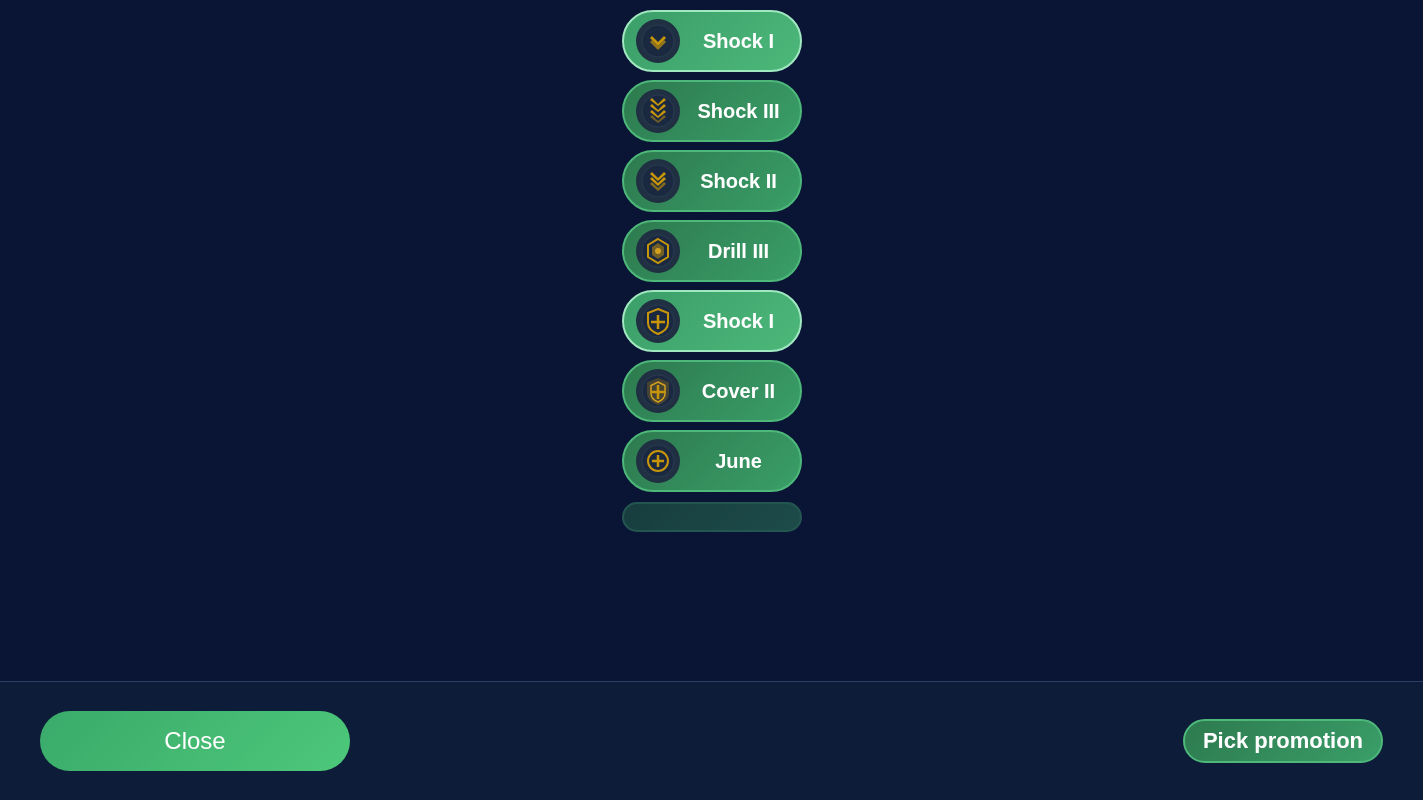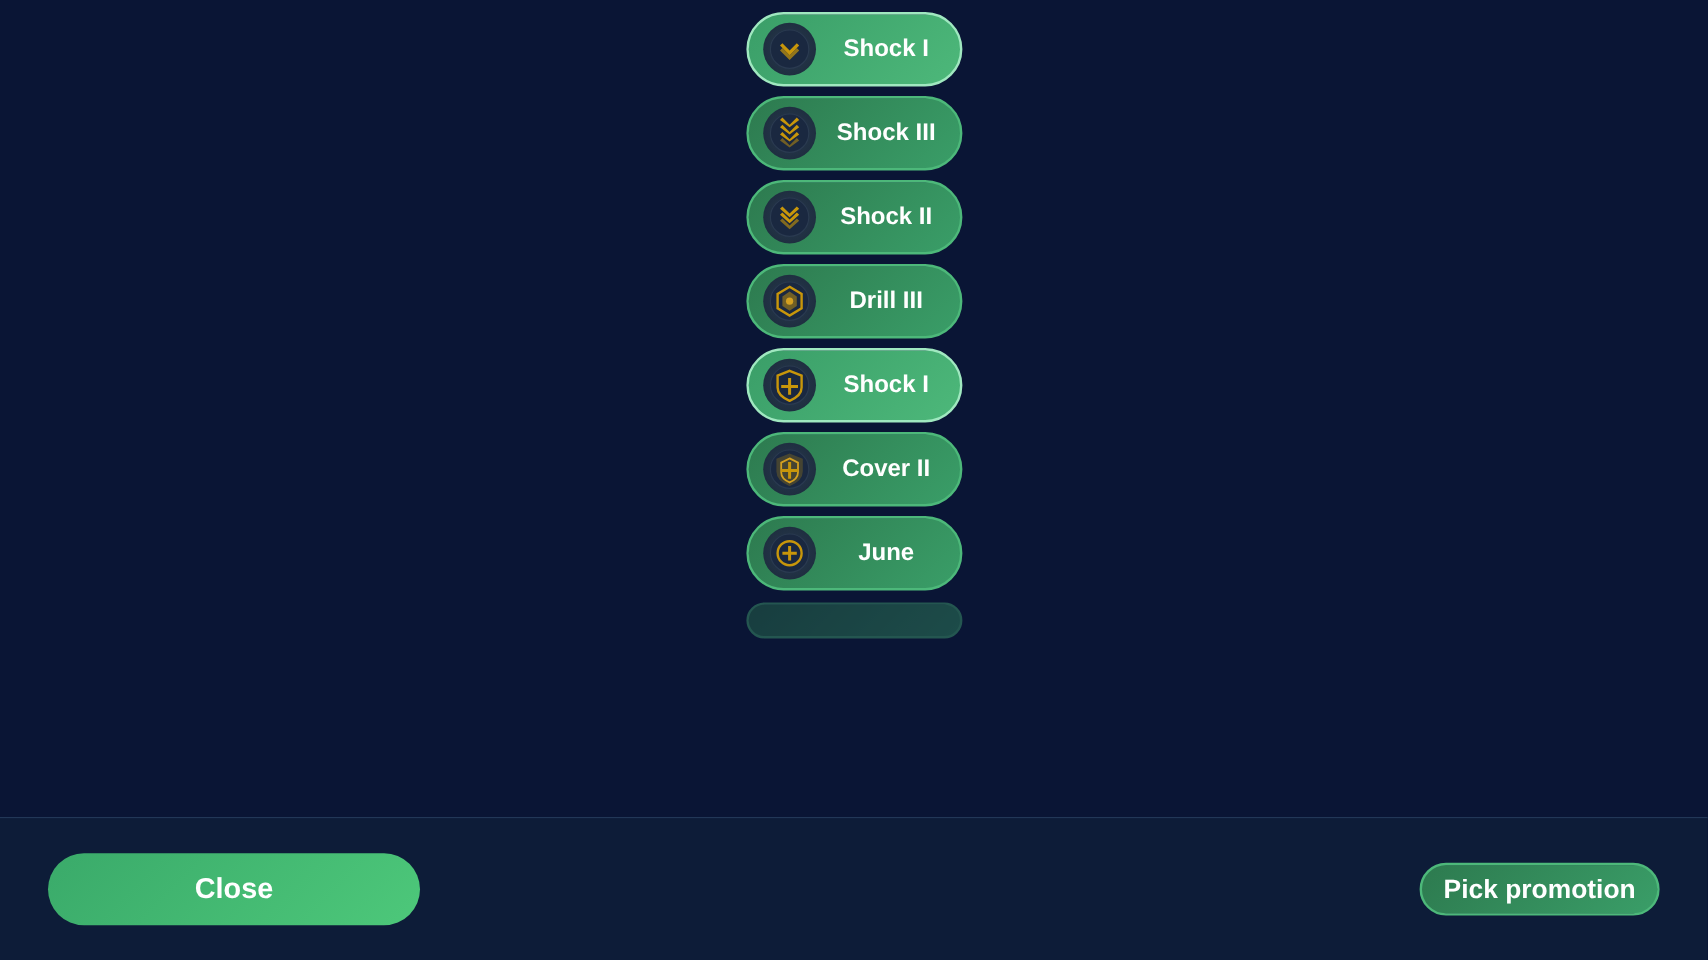--- a/index.html
+++ b/index.html
@@ -99,21 +99,21 @@
     }
 
     .close-btn {
       width: 310px;
       height: 60px;
       background: linear-gradient(135deg, #3aaa6a, #4dc87a);
       border-radius: 35px;
       border: none;
       color: white;
       font-size: 24px;
-      font-weight: 700;
+      font-weight: 400;
       cursor: pointer;
       display: flex;
       align-items: center;
       justify-content: center;
     }
 
     .pick-btn {
       width: 200px;
       height: 44px;
       background: linear-gradient(135deg, #2d7a4f, #3a9e68);

